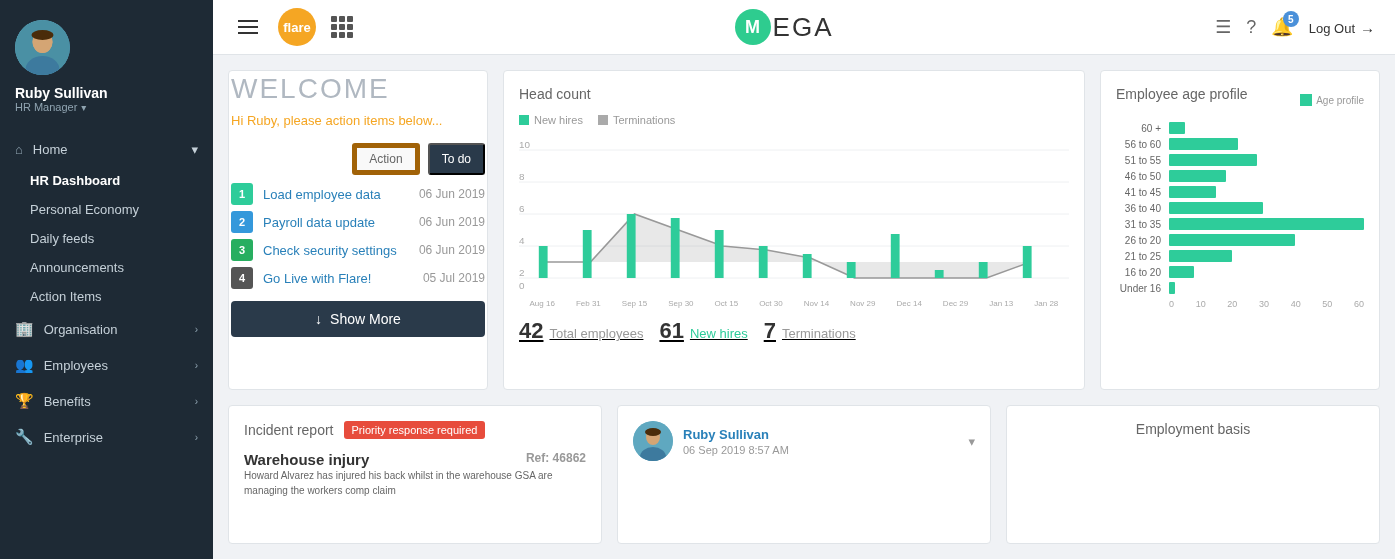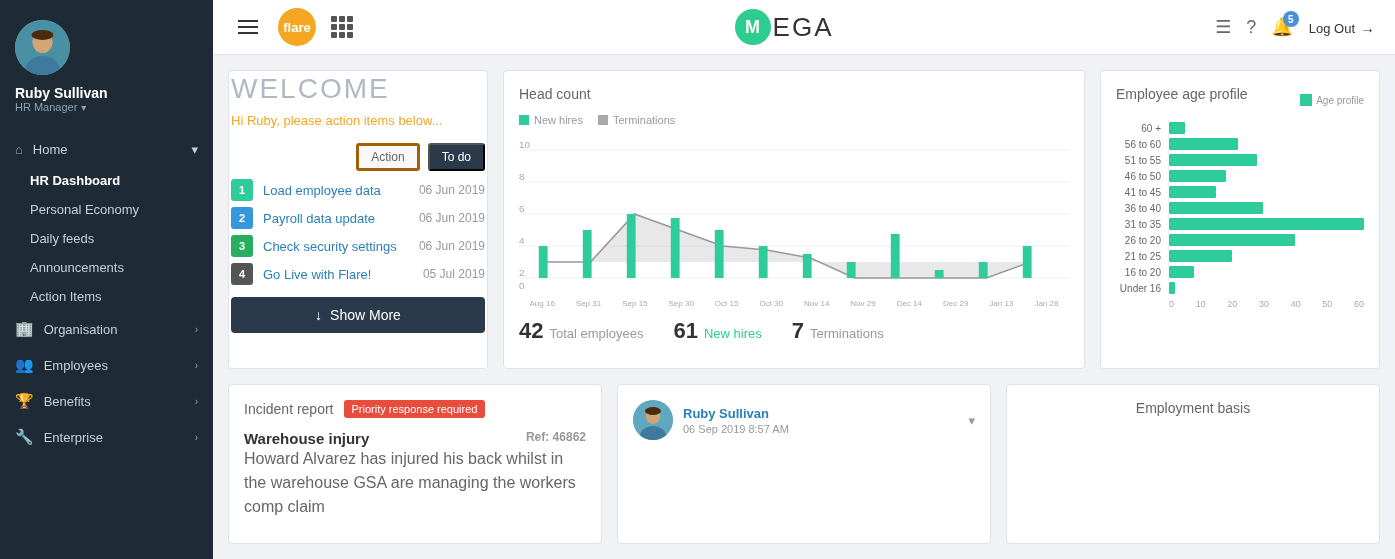--- a/index.html
+++ b/index.html
@@ -43,38 +43,38 @@
     .topbar-icon { color: #666; font-size: 18px; cursor: pointer; }
     .notif-btn { position: relative; cursor: pointer; }
     .notif-badge { position: absolute; top: -5px; right: -5px; background: #4a90d9; color: #fff; border-radius: 50%; width: 16px; height: 16px; font-size: 10px; display: flex; align-items: center; justify-content: center; font-weight: 700; }
     .logout-btn { display: flex; align-items: flex-end; gap: 5px; font-size: 13px; color: #333; cursor: pointer; font-weight: 500; }
     .logout-arrow { font-size: 15px; }
 
     
     .welcome-title { font-size: 28px; font-weight: 300; color: #b0b8c1; letter-spacing: 2px; margin-bottom: 8px; }
     .welcome-subtitle { font-size: 13px; color: #f5a623; margin-bottom: 15px; }
     .action-header { display: flex; justify-content: flex-end; gap: 8px; margin-bottom: 8px; }
-    .action-tab { padding: 4px 12px; font-size: 12px; border: 3px solid #a16207; border-radius: 3px; color: #666; background: #f9f9f9; cursor: pointer; }
+    .action-tab { padding: 4px 12px; font-size: 12px; border: 5px solid #a16207; border-radius: 3px; color: #666; background: #f9f9f9; cursor: pointer; }
     .todo-tab { padding: 4px 12px; font-size: 12px; border-radius: 3px; color: #fff; background: #2a3a4a; cursor: pointer; }
 
     .action-list { display: flex; flex-direction: column; gap: 6px; margin-bottom: 12px; }
     .action-item { display: flex; align-items: center; gap: 10px; }
     .action-num { width: 22px; height: 22px; border-radius: 3px; display: flex; align-items: center; justify-content: center; font-size: 11px; font-weight: 700; color: #fff; flex-shrink: 0; }
     .num-teal { background: #2ecc9a; }
     .num-blue { background: #3498db; }
     .num-green { background: #27ae60; }
     .num-dark { background: #555; }
     .action-text { font-size: 13px; color: #2980b9; cursor: pointer; flex: 1; }
     .action-date { font-size: 12px; color: #999; white-space: nowrap; }
 
     .show-more-btn { width: 100%; padding: 10px; background: #2a3a4a; color: #fff; border: none; border-radius: 4px; font-size: 14px; cursor: pointer; display: flex; align-items: center; justify-content: center; gap: 8px; }
     .panel-title { font-size: 14px; color: #666; margin-bottom: 12px; font-weight: 400; }
 
     
-    .headcount-stats { display: flex; gap: 30px; margin-top: 10px; }
+    .headcount-stats { display: flex; gap: 16px; margin-top: 10px; text-decoration: underline; }
     .stat-item { display: flex; align-items: baseline; gap: 6px; }
     .stat-num { font-size: 22px; font-weight: 700; color: #333; }
     .stat-label-teal { color: #2ecc9a; font-size: 13px; }
     .stat-label-gray { color: #999; font-size: 13px; }
     .chart-legend { display: flex; gap: 15px; margin-bottom: 8px; }
     .legend-item { display: flex; align-items: center; gap: 5px; font-size: 11px; color: #999; }
     .legend-dot-teal { width: 10px; height: 10px; background: #2ecc9a; }
     .legend-dot-gray { width: 10px; height: 10px; background: #aaa; }
 
     
@@ -83,21 +83,21 @@
     .age-label { width: 45px; text-align: right; font-size: 10px; }
     .age-bar-container { flex: 1; height: 12px; position: relative; }
     .age-bar-fill { height: 100%; background: #2ecc9a; border-radius: 1px; }
     .age-axis { display: flex; justify-content: space-between; font-size: 9px; color: #aaa; margin-top: 5px; padding-left: 53px; }
     .incident-badge { background: #e74c3c; color: #fff; padding: 3px 8px; border-radius: 3px; font-size: 11px; margin-left: 10px; }
     .daily-feed-badge { background: #e67e22; color: #fff; padding: 3px 8px; border-radius: 3px; font-size: 11px; margin-left: 10px; }
     .panel-header { display: flex; align-items: center; margin-bottom: 12px; }
     .panel-header-title { font-size: 14px; color: #666; font-weight: 400; }
     .incident-ref { font-size: 12px; color: #999; }
     .incident-title { font-size: 15px; font-weight: 600; color: #333; display: flex; justify-content: space-between; }
-    .incident-desc { font-size: 16px; color: #666; line-height: 1.5; }
+    .incident-desc { font-size: 10px; color: #666; line-height: 1.5; }
     .feed-user { display: flex; align-items: center; gap: 10px; }
     .feed-avatar { width: 40px; height: 40px; border-radius: 50%; background: #6db3c8; flex-shrink: 0; display: flex; align-items: center; justify-content: center; overflow: hidden; }
     .feed-info { flex: 1; }
     .feed-name { color: #2980b9; font-size: 13px; font-weight: 600; }
     .feed-date { font-size: 11px; color: #999; margin-top: 2px; }
     .feed-expand { color: #999; cursor: pointer; }
   </style>
 </head>
 <body>
 
@@ -279,21 +279,21 @@
             <rect x="218" y="112" width="8" height="32" fill="#2ecc9a"></rect>
             <rect x="258" y="120" width="8" height="24" fill="#2ecc9a"></rect>
             <rect x="298" y="128" width="8" height="16" fill="#2ecc9a"></rect>
             <rect x="338" y="100" width="8" height="44" fill="#2ecc9a"></rect>
             <rect x="378" y="136" width="8" height="8" fill="#2ecc9a"></rect>
             <rect x="418" y="128" width="8" height="16" fill="#2ecc9a"></rect>
             <rect x="458" y="112" width="8" height="32" fill="#2ecc9a"></rect>
           </svg>
           <div style="display:flex; justify-content:space-around; font-size:8px; color:#aaa; margin-top:2px;">
             <span>Aug 16</span>
-              <span>Sep 31</span>
+              <span>Feb 31</span>
               <span>Sep 15</span>
               <span>Sep 30</span>
               <span>Oct 15</span>
               <span>Oct 30</span>
               <span>Nov 14</span>
               <span>Nov 29</span>
               <span>Dec 14</span>
               <span>Dec 29</span>
               <span>Jan 13</span>
               <span>Jan 28</span>

